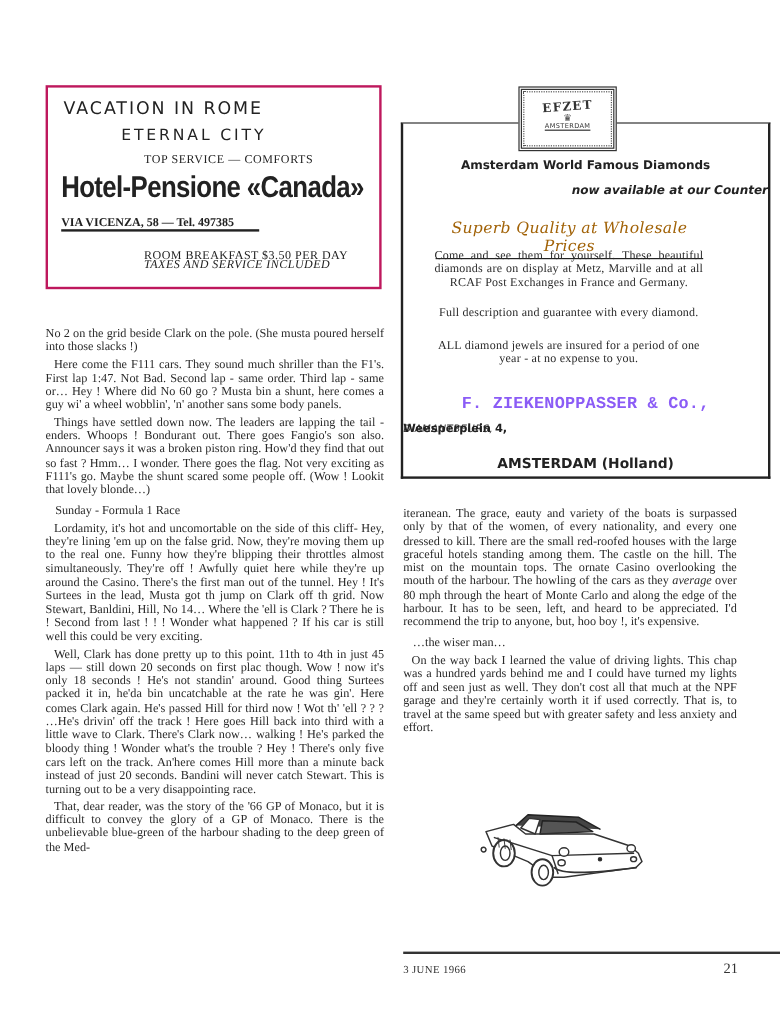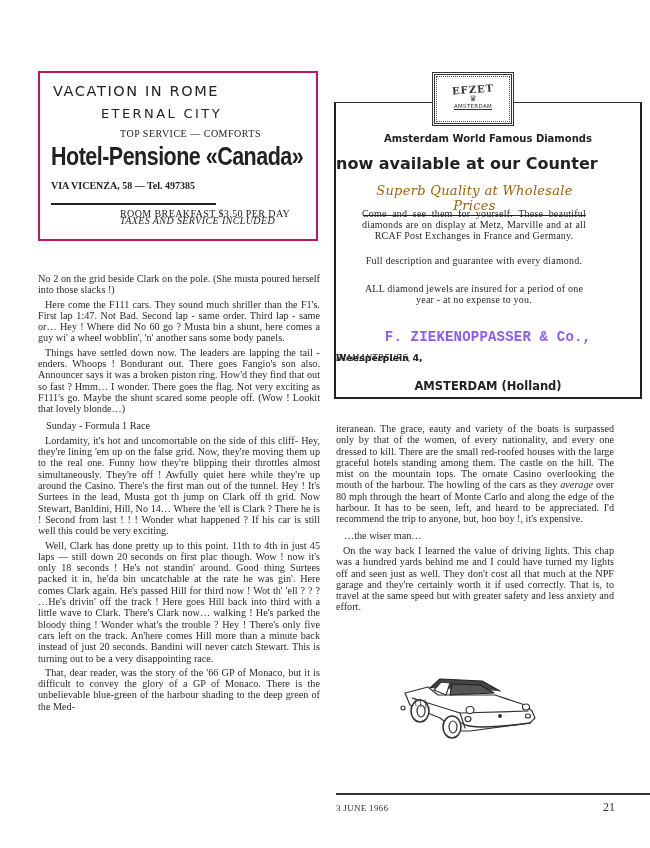--- a/index.html
+++ b/index.html
@@ -4,32 +4,32 @@
 <style>
   html, body { margin: 0; padding: 0; background: #ffffff; }
   body { width: 650px; height: 848px; position: relative; overflow: hidden; color: #1a1a1a; }
 
   
   #ad-hotel { position: absolute; left: 38px; top: 71px; width: 280px; height: 170px; border: 2px solid #be185d; border-top-width: 2px; box-sizing: border-box; }
   #ad-hotel .l1 { position: absolute; left: 13px; top: 10px; font-family: "DejaVu Sans", sans-serif; font-size: 14.5px; letter-spacing: 1.6px; color: #222; }
   #ad-hotel .l2 { position: absolute; left: 13px; top: 33px; font-family: "DejaVu Sans", sans-serif; font-size: 13px; letter-spacing: 2.4px; color: #222; margin-left: 48px; }
   #ad-hotel .l3 { position: absolute; left: 80px; top: 55px; font-family: "Liberation Serif", serif; font-size: 10px; letter-spacing: 0.5px; color: #222; }
   #ad-hotel .l4 { position: absolute; left: 11px; top: 69px; font-family: "Liberation Sans", sans-serif; font-weight: bold; font-size: 25px; letter-spacing: -0.6px; transform: scaleX(0.86); transform-origin: left top; color: #222; white-space: nowrap; }
-  #ad-hotel .l5 { position: absolute; left: 11px; top: 107px; font-family: "Liberation Serif", serif; font-weight: bold; font-size: 10px; color: #222; padding-bottom: 12px; border-bottom: 2px solid #222; width: 165px; white-space: nowrap; }
+  #ad-hotel .l5 { position: absolute; left: 11px; top: 107px; font-family: "Liberation Serif", serif; font-weight: bold; font-size: 10px; color: #222; padding-bottom: 0; border-bottom: 2px solid #222; width: 165px; white-space: nowrap; }
   #ad-hotel .l6 { position: absolute; left: 80px; top: 135px; font-family: "Liberation Serif", serif; font-size: 10px; letter-spacing: 0.4px; color: #222; }
   #ad-hotel .l7 { position: absolute; left: 80px; top: 142px; font-family: "Liberation Serif", serif; font-size: 10px; letter-spacing: 0.4px; color: #222; font-style: italic; }
 
   
   #ad-diamond { position: absolute; left: 334px; top: 102px; width: 308px; height: 297px; border: 2px solid #222; border-top: 1.5px solid #333; box-sizing: border-box; }
   #logo { position: absolute; left: 432px; top: 72px; width: 82px; height: 54px; background: #fff; border: 3px double #333; box-sizing: border-box; outline: 1px dotted #555; outline-offset: -5px; z-index: 2; text-align: center; }
   #logo .efzet { display: block; margin-top: 9px; font-family: "DejaVu Serif", serif; font-weight: bold; font-size: 10px; letter-spacing: 1px; color: #333; transform: rotate(-4deg); }
   #logo .crown { display: block; font-size: 8px; color: #444; line-height: 8px; }
   #logo .ams { display: block; font-family: "DejaVu Sans", sans-serif; font-size: 5.5px; letter-spacing: 0.3px; color: #333; text-decoration: underline; }
   #ad-diamond .h1 { position: absolute; left: 0; right: 0; top: 30px; text-align: center; font-family: "DejaVu Sans", sans-serif; font-weight: bold; font-size: 10px; color: #222; }
-  #ad-diamond .h2 { position: absolute; left: 0; right: 0; top: 51px; text-align: left; font-family: "DejaVu Sans", sans-serif; font-weight: bold; font-size: 16px; color: #222; }
+  #ad-diamond .h2 { position: absolute; left: 0; right: 0; top: 51px; text-align: right; font-family: "DejaVu Sans", sans-serif; font-weight: bold; font-size: 10px; color: #222; font-style: italic; }
   #ad-diamond .script { position: absolute; left: 27px; top: 80px; width: 223px; text-align: center; font-family: "DejaVu Serif", serif; font-style: italic; font-size: 13px; color: #a16207; border-bottom: 1.5px solid #222; padding-bottom: 2px; letter-spacing: 0.3px; }
   #ad-diamond .para { position: absolute; left: 26px; width: 224px; font-family: "Liberation Serif", serif; font-size: 10px; line-height: 11px; color: #2a2a2a; letter-spacing: 0.2px; }
   #ad-diamond .p1 { top: 105px; text-align: justify; text-align-last: center; }
   #ad-diamond .p2 { top: 152px; text-align: center; }
   #ad-diamond .p3 { top: 180px; text-align: center; }
   #ad-diamond .p4 { top: 208px; text-align: center; }
   #ad-diamond .co { position: absolute; left: 0; right: 0; top: 226px; text-align: center; font-family: Liberation Mono, monospace; font-weight: bold; font-size: 14px; color: #8b5cf6; letter-spacing: 0.2px; }
   #ad-diamond .diam { position: absolute; left: 0; right: 0; top: 250px; text-align: left; font-family: "DejaVu Sans", sans-serif; font-style: italic; font-size: 8.5px; color: #333; letter-spacing: 0.3px; }
   #ad-diamond .addr1 { position: absolute; left: 0; right: 0; top: 249px; font-family: "DejaVu Sans", sans-serif; font-weight: bold; font-size: 9.5px; color: #222; }
   #ad-diamond .addr2 { position: absolute; left: 0; right: 0; top: 276px; text-align: center; font-family: "DejaVu Sans", sans-serif; font-weight: bold; font-size: 11.5px; color: #222; }

